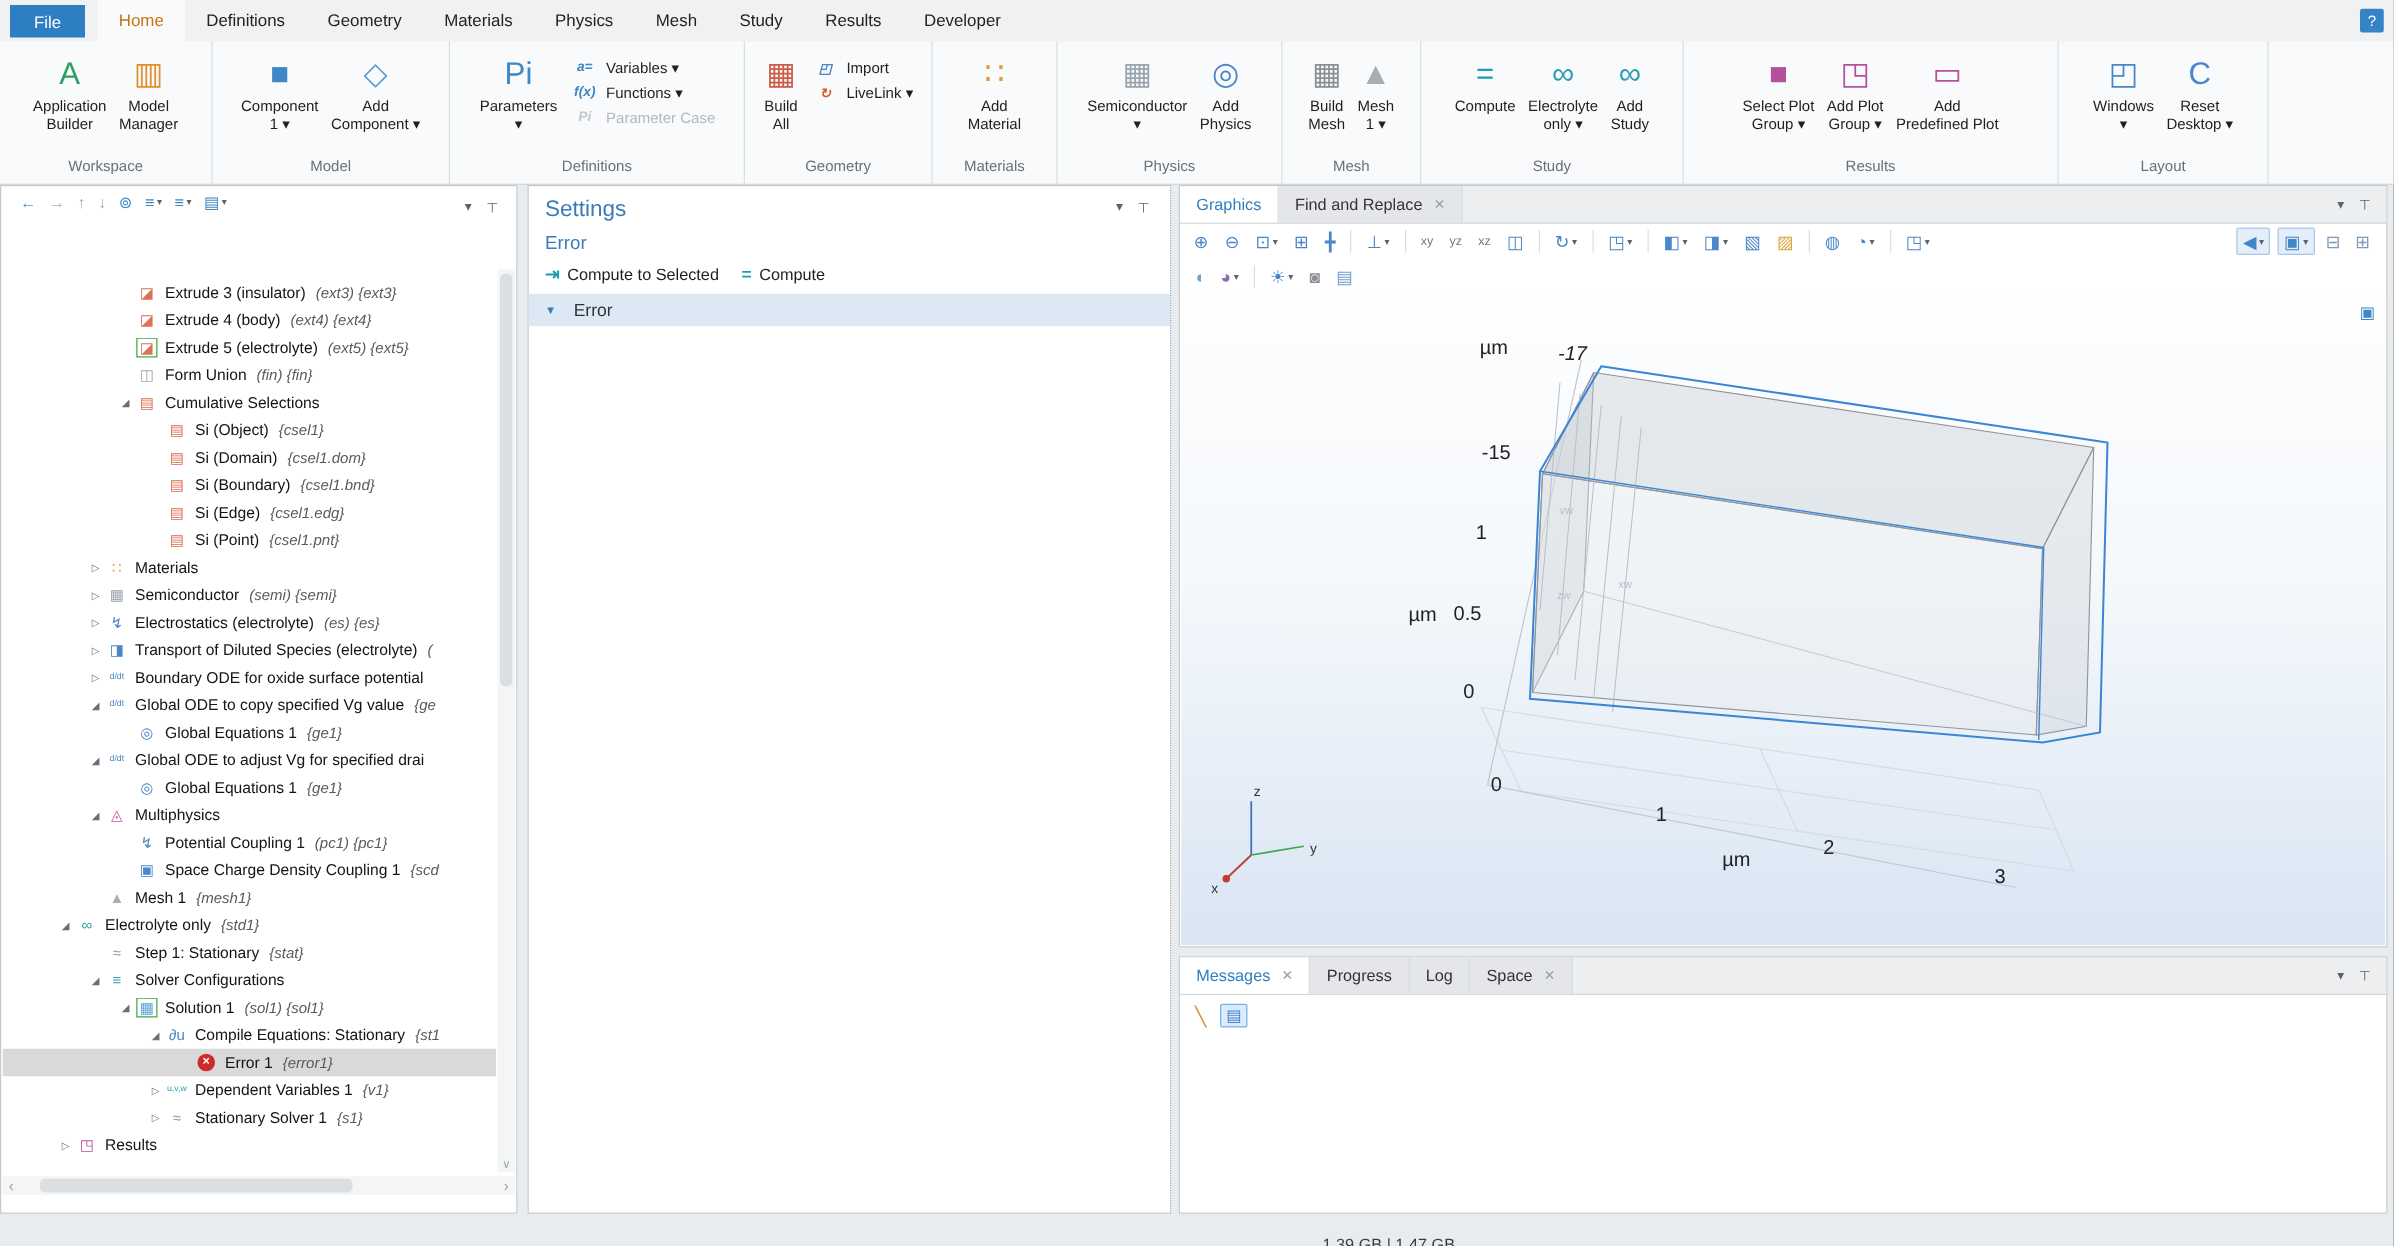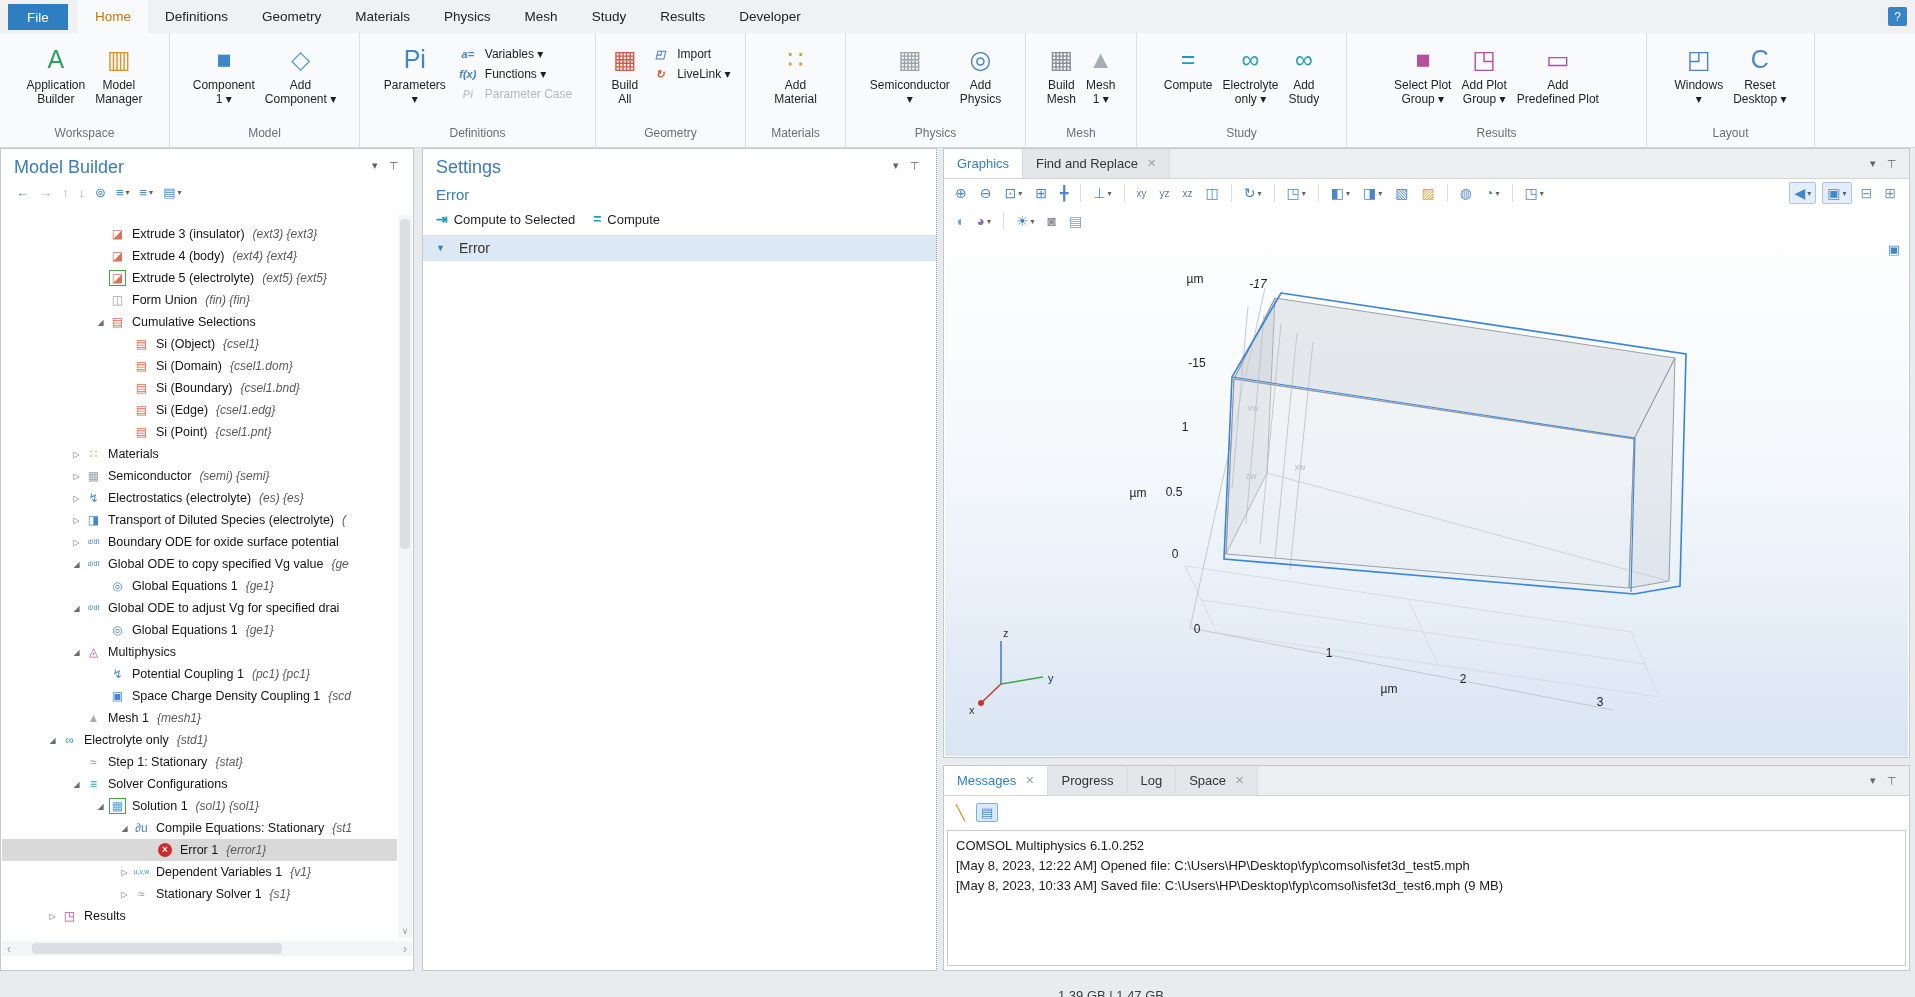--- a/index.html
+++ b/index.html
@@ -68,21 +68,21 @@
   .tclose{margin-left:9px;color:#9aa0a6;font-size:11px;}
   
   #graphics{left:943px;top:148px;width:967px;height:610px;}
   .gtoolbar{height:28px;display:flex;align-items:center;gap:7px;padding-left:8px;font-size:14px;position:relative;}
   .gsep{width:1px;height:18px;background:#dcdfe2;margin:0 2px;}
   .gicon{display:flex;align-items:center;}
   .gicon .lab{font-size:10px;color:#6a7b8c;}
   .gright{position:absolute;right:10px;top:0;height:28px;display:flex;align-items:center;gap:6px;}
   .gprimary{background:#e3eefa;border:1px solid #a9c7e4;border-radius:2px;padding:0 4px;height:22px;display:flex;align-items:center;}
   .canvas{position:absolute;left:1px;right:1px;top:87px;bottom:1px;background:linear-gradient(180deg,#fefefe 0%,#f4f8fc 45%,#d9e5f3 100%);overflow:hidden;}
-  .axlabel{position:absolute;font-size:12px;color:#222;transform:translate(-50%,-50%);}
+  .axlabel{position:absolute;font-size:16px;color:#222;transform:translate(-50%,-50%);}
   .plabel{position:absolute;font-size:9px;color:#b9bfc7;transform:translate(-50%,-50%);}
   .canvas-corner{position:absolute;top:6px;right:8px;color:#3f87c6;font-size:13px;}
   
   #messages{left:943px;top:765px;width:967px;height:206px;}
   .msg-toolbar{height:33px;display:flex;align-items:center;gap:8px;padding-left:9px;font-size:15px;}
   .boxedicon{border:1px solid #7ab0e0;background:#dbeafe;border-radius:2px;padding:1px 4px;font-size:13px;}
   .msg-body{position:absolute;left:3px;right:3px;top:64px;bottom:4px;border:1px solid #c9cccf;background:#fff;
     font-size:13px;color:#1c1c1c;padding:5px 8px;line-height:20px;white-space:pre;overflow:hidden;}
   
   .status-text{position:absolute;left:1058px;top:988px;font-size:13px;color:#3c3c3c;}
@@ -311,21 +311,20 @@
             </div>
             <div class="blabel">Reset
 Desktop ▾</div>
           </div>
         </div>
         <div class="rgroup-label">Layout</div>
       </div>
     </div>
 
   <div class="panel" id="model-builder">
-    <div class="ptitle">Model Builder</div>
     <div class="pcorner" style="right:14px;">
       <span>▾</span>
       <span class="pin">⊥</span>
     </div>
     <div class="mb-toolbar" id="mb-toolbar">
         <span class="tbi gicon">
           <span style="color: rgb(91, 143, 201);">←</span>
         </span>
         <span class="tbi gicon">
           <span style="color: rgb(169, 174, 180);">→</span>
@@ -819,19 +818,16 @@
           <span>▾</span>
           <span class="pin">⊥</span>
         </div>
       </div>
     <div class="msg-toolbar" id="m-toolbar">
         <span class="tbi">
           <span style="color: rgb(210, 145, 46);">╲</span>
         </span>
         <span class="boxedicon"><span style="color: rgb(74, 134, 200);">▤</span></span>
       </div>
-    <div class="msg-body" id="m-body">COMSOL Multiphysics 6.1.0.252
-[May 8, 2023, 12:22 AM] Opened file: C:\Users\HP\Desktop\fyp\comsol\isfet3d_test5.mph
-[May 8, 2023, 10:33 AM] Saved file: C:\Users\HP\Desktop\fyp\comsol\isfet3d_test6.mph (9 MB)</div>
   </div>
 
   <div class="status-text">1.39 GB | 1.47 GB</div>
 </div>
 
 </body></html>

